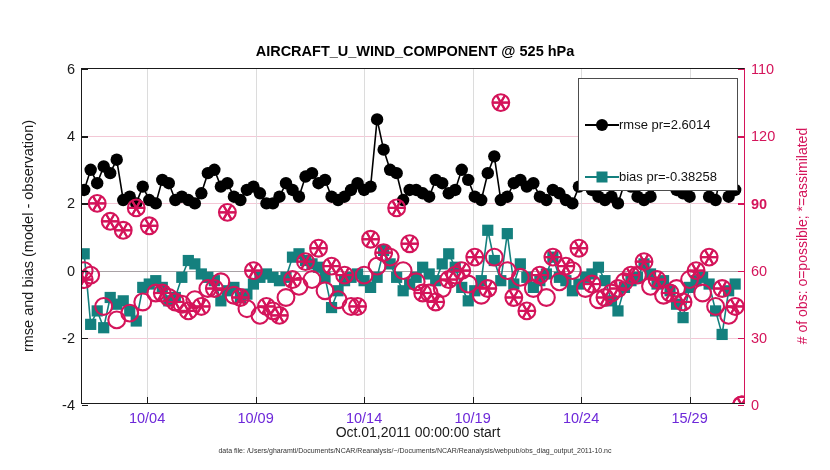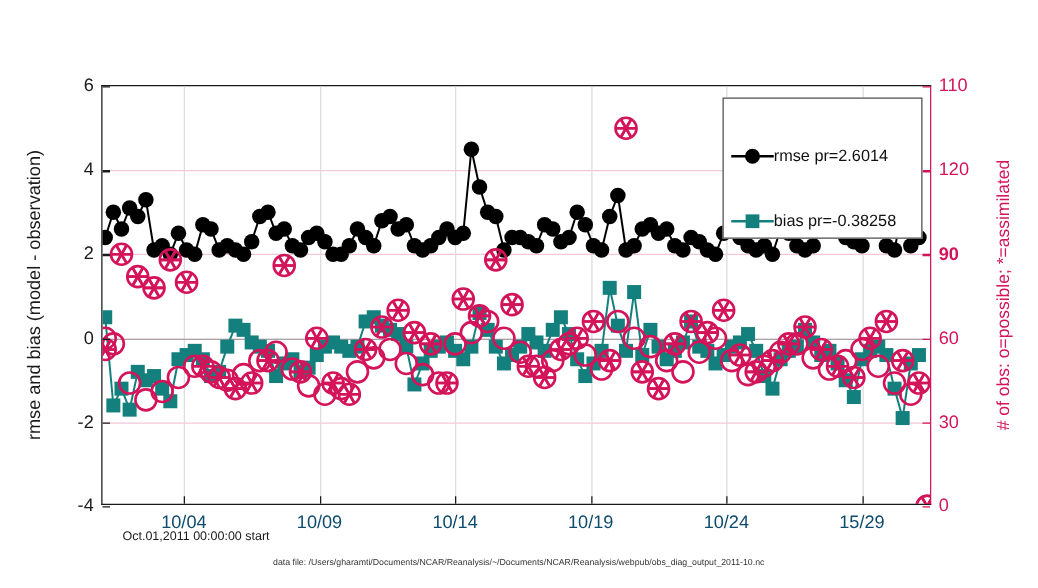--- a/index.html
+++ b/index.html
@@ -23,33 +23,33 @@
 
   
   .tk{position:absolute;background:#1a1a1a;}
   .tkL{width:6px;height:1.4px;left:0;}
   .tkR{width:6px;height:1.4px;right:0;background:#D4145A;}
   .tkB{height:6px;width:1.4px;bottom:0;background:#1a1a1a;}
 
   .lab{position:absolute;font-size:14.5px;white-space:nowrap;}
   .ylabL{right:100%;margin-right:7px;transform:translateY(-50%);color:#1a1a1a;text-align:right;}
   .ylabR{left:100%;margin-left:7px;transform:translateY(-50%);color:#D4145A;}
-  .xlab{top:100%;margin-top:7px;transform:translateX(-50%);color:#0c4a6e;}
+  .xlab{top:100%;margin-top:7px;transform:translateX(-50%);color:#6d28d9;}
 
   #ytitle-left{position:absolute;left:18px;top:68px;height:336px;width:20px;
     display:flex;align-items:center;justify-content:center;}
   #ytitle-left span{display:block;transform:rotate(-90deg);white-space:nowrap;
     font-size:14.5px;color:#1a1a1a;}
   #ytitle-right{position:absolute;left:792px;top:68px;height:336px;width:20px;
     display:flex;align-items:center;justify-content:center;}
   #ytitle-right span{display:block;transform:rotate(-90deg);white-space:nowrap;
     font-size:14px;color:#D4145A;}
 
-  #xtitle{position:absolute;left:98px;width:664px;top:424px;text-align:left;
-    font-size:10px;color:#1a1a1a;}
+  #xtitle{position:absolute;left:86px;width:664px;top:424px;text-align:center;
+    font-size:14px;color:#1a1a1a;}
   #footer{position:absolute;left:0;width:830px;top:447px;text-align:center;
     font-size:7px;color:#333;}
 
   
   #legend{position:absolute;left:578px;top:78px;width:160px;
     border:1.1px solid #4d4d4d;background:#fff;padding:3px 6px 4px 6px;
     box-sizing:border-box;}
   .lgrow{display:flex;align-items:center;height:19px;margin-top:33px;}
   .lgsym{position:relative;width:34px;height:14px;flex:0 0 34px;}
   .lgline{position:absolute;top:6px;left:0;width:34px;height:2.2px;}
@@ -57,20 +57,21 @@
   .lgtxt{font-size:13px;color:#111;white-space:nowrap;}
   .mk-circle{border-radius:50%;background:#000;}
   .mk-square{background:#14807E;}
   svg.ov{position:absolute;left:0;top:0;overflow:visible;}
 </style>
 </head>
 <body>
 
 <div id="root">
 
+  <div class="ttl" id="title-sub">AIRCRAFT_U_WIND_COMPONENT @ 525 hPa</div>
 
   <div id="ytitle-left">
     <span>rmse and bias (model - observation)</span>
   </div>
   <div id="ytitle-right">
     <span># of obs: o=possible; *=assimilated</span>
   </div>
 
   <div id="plot" class="rt">
     <div id="grid">

